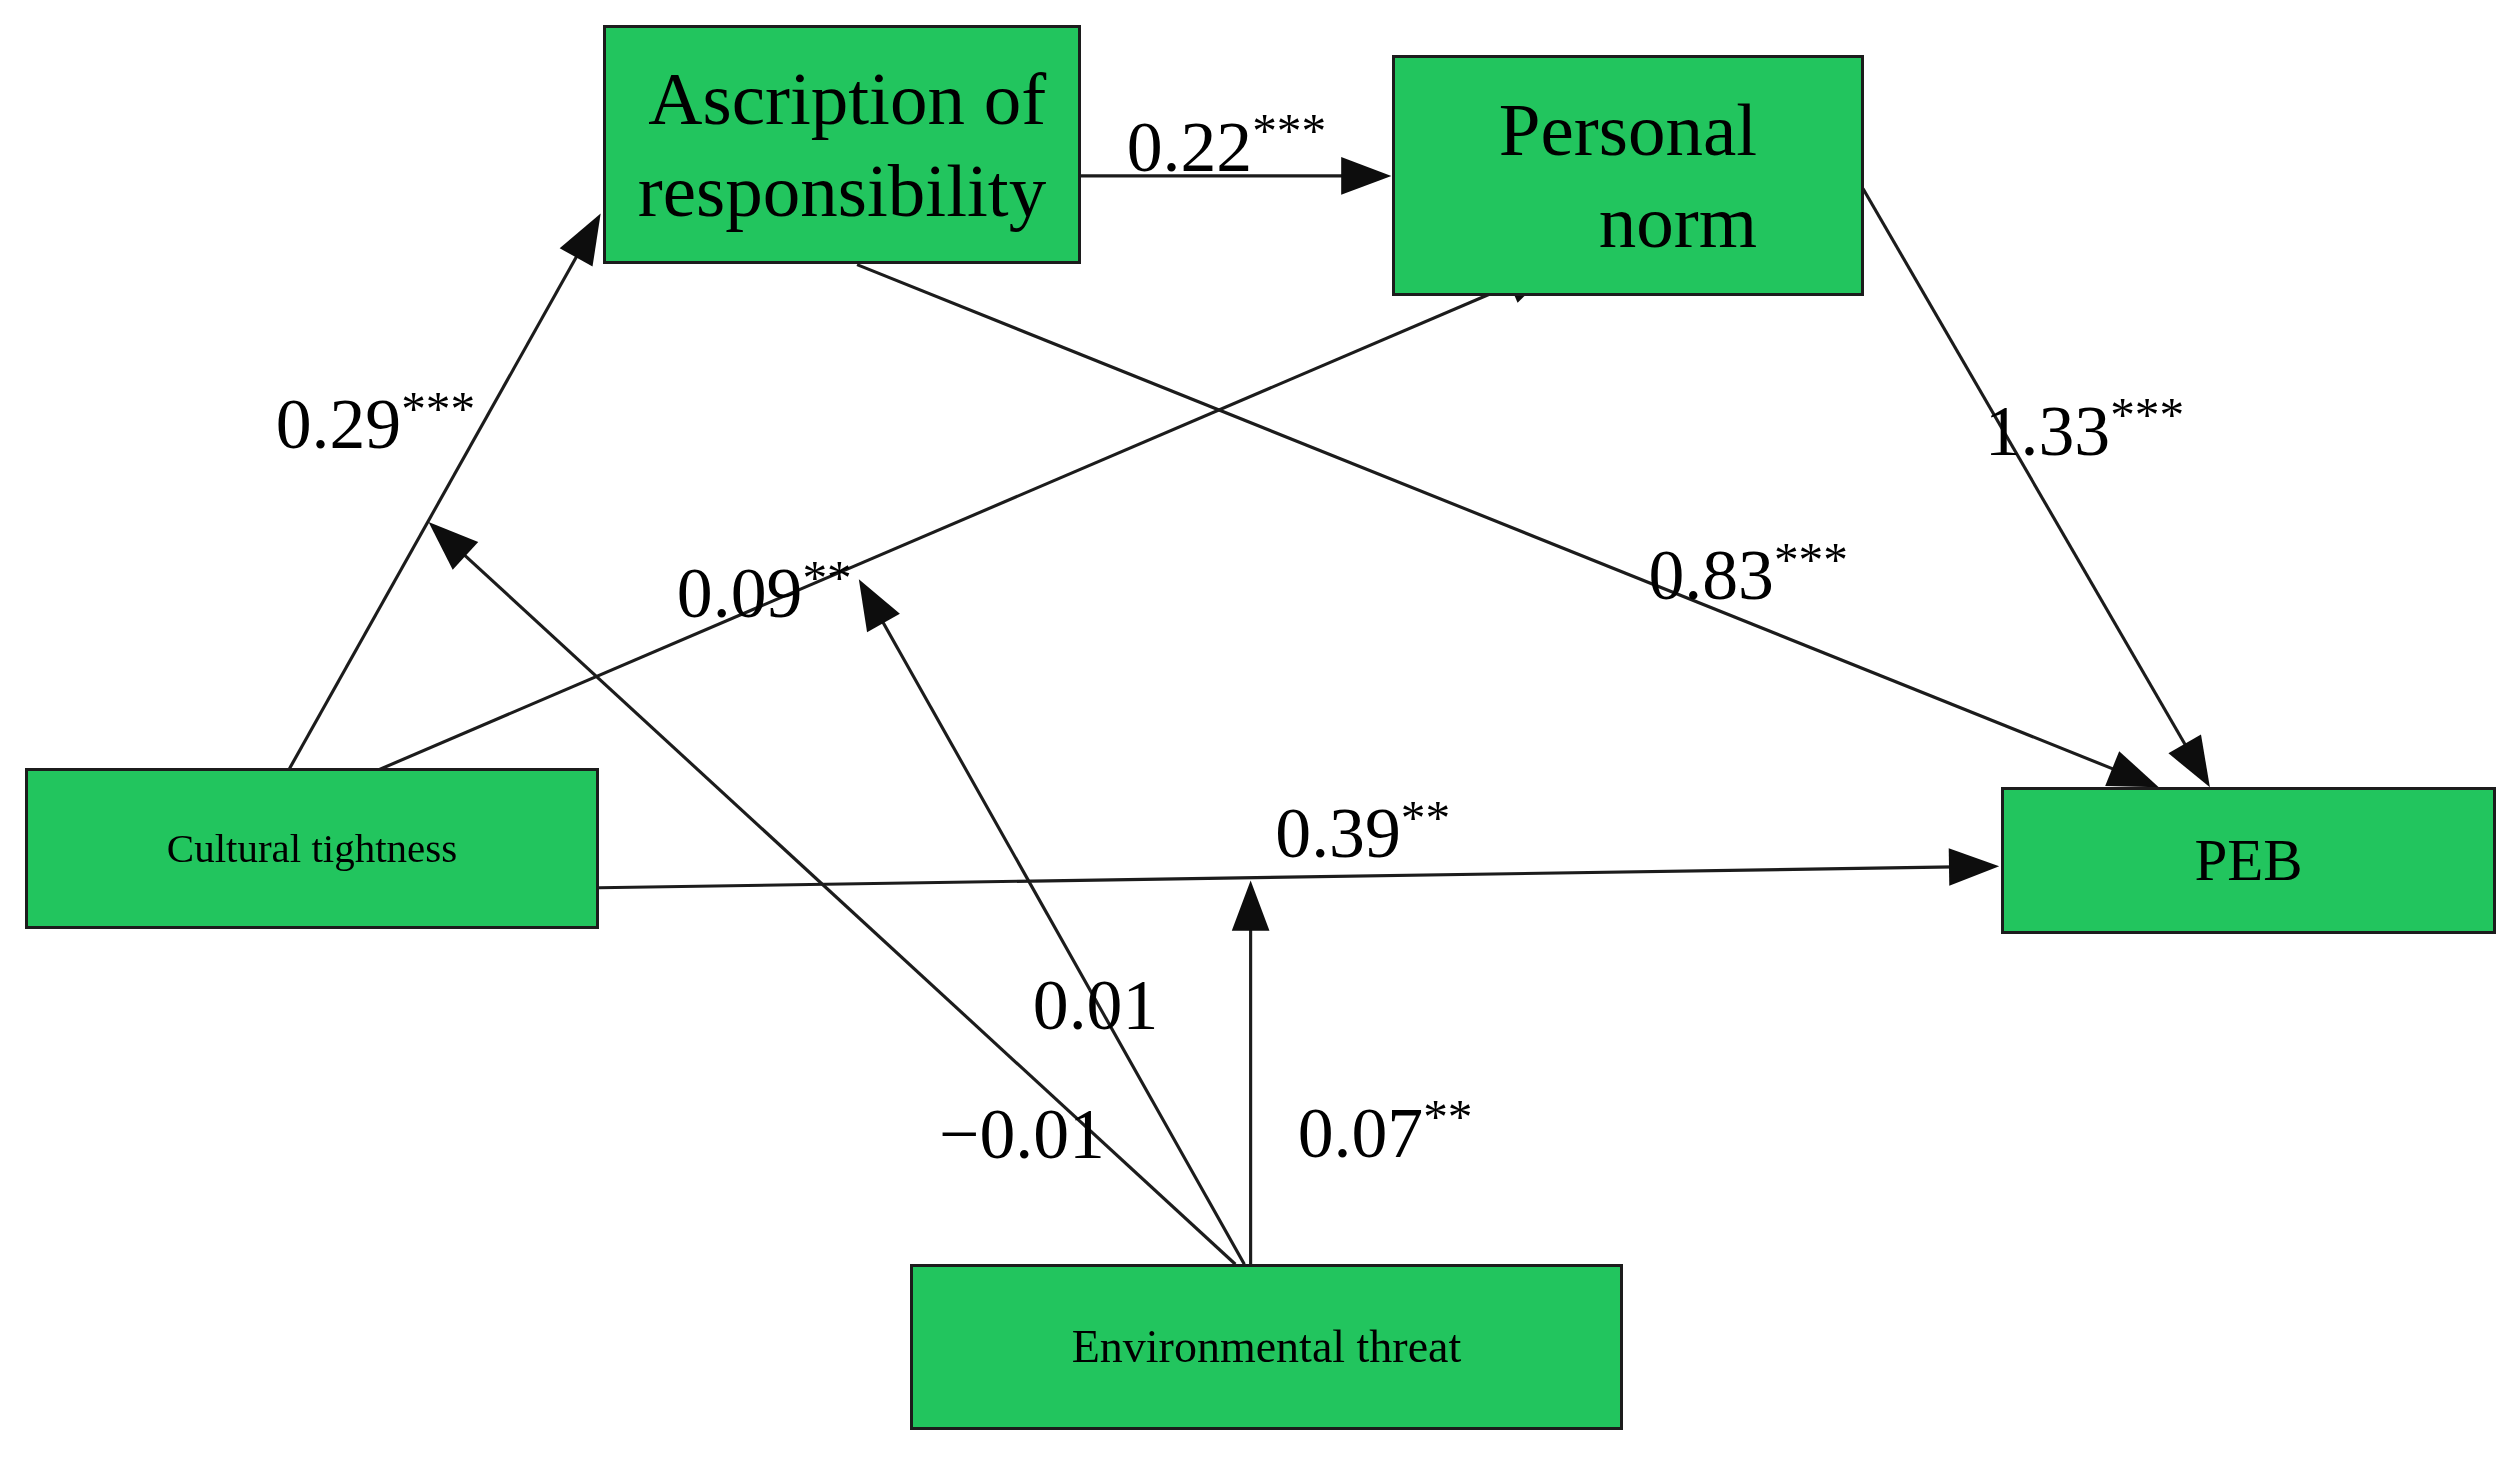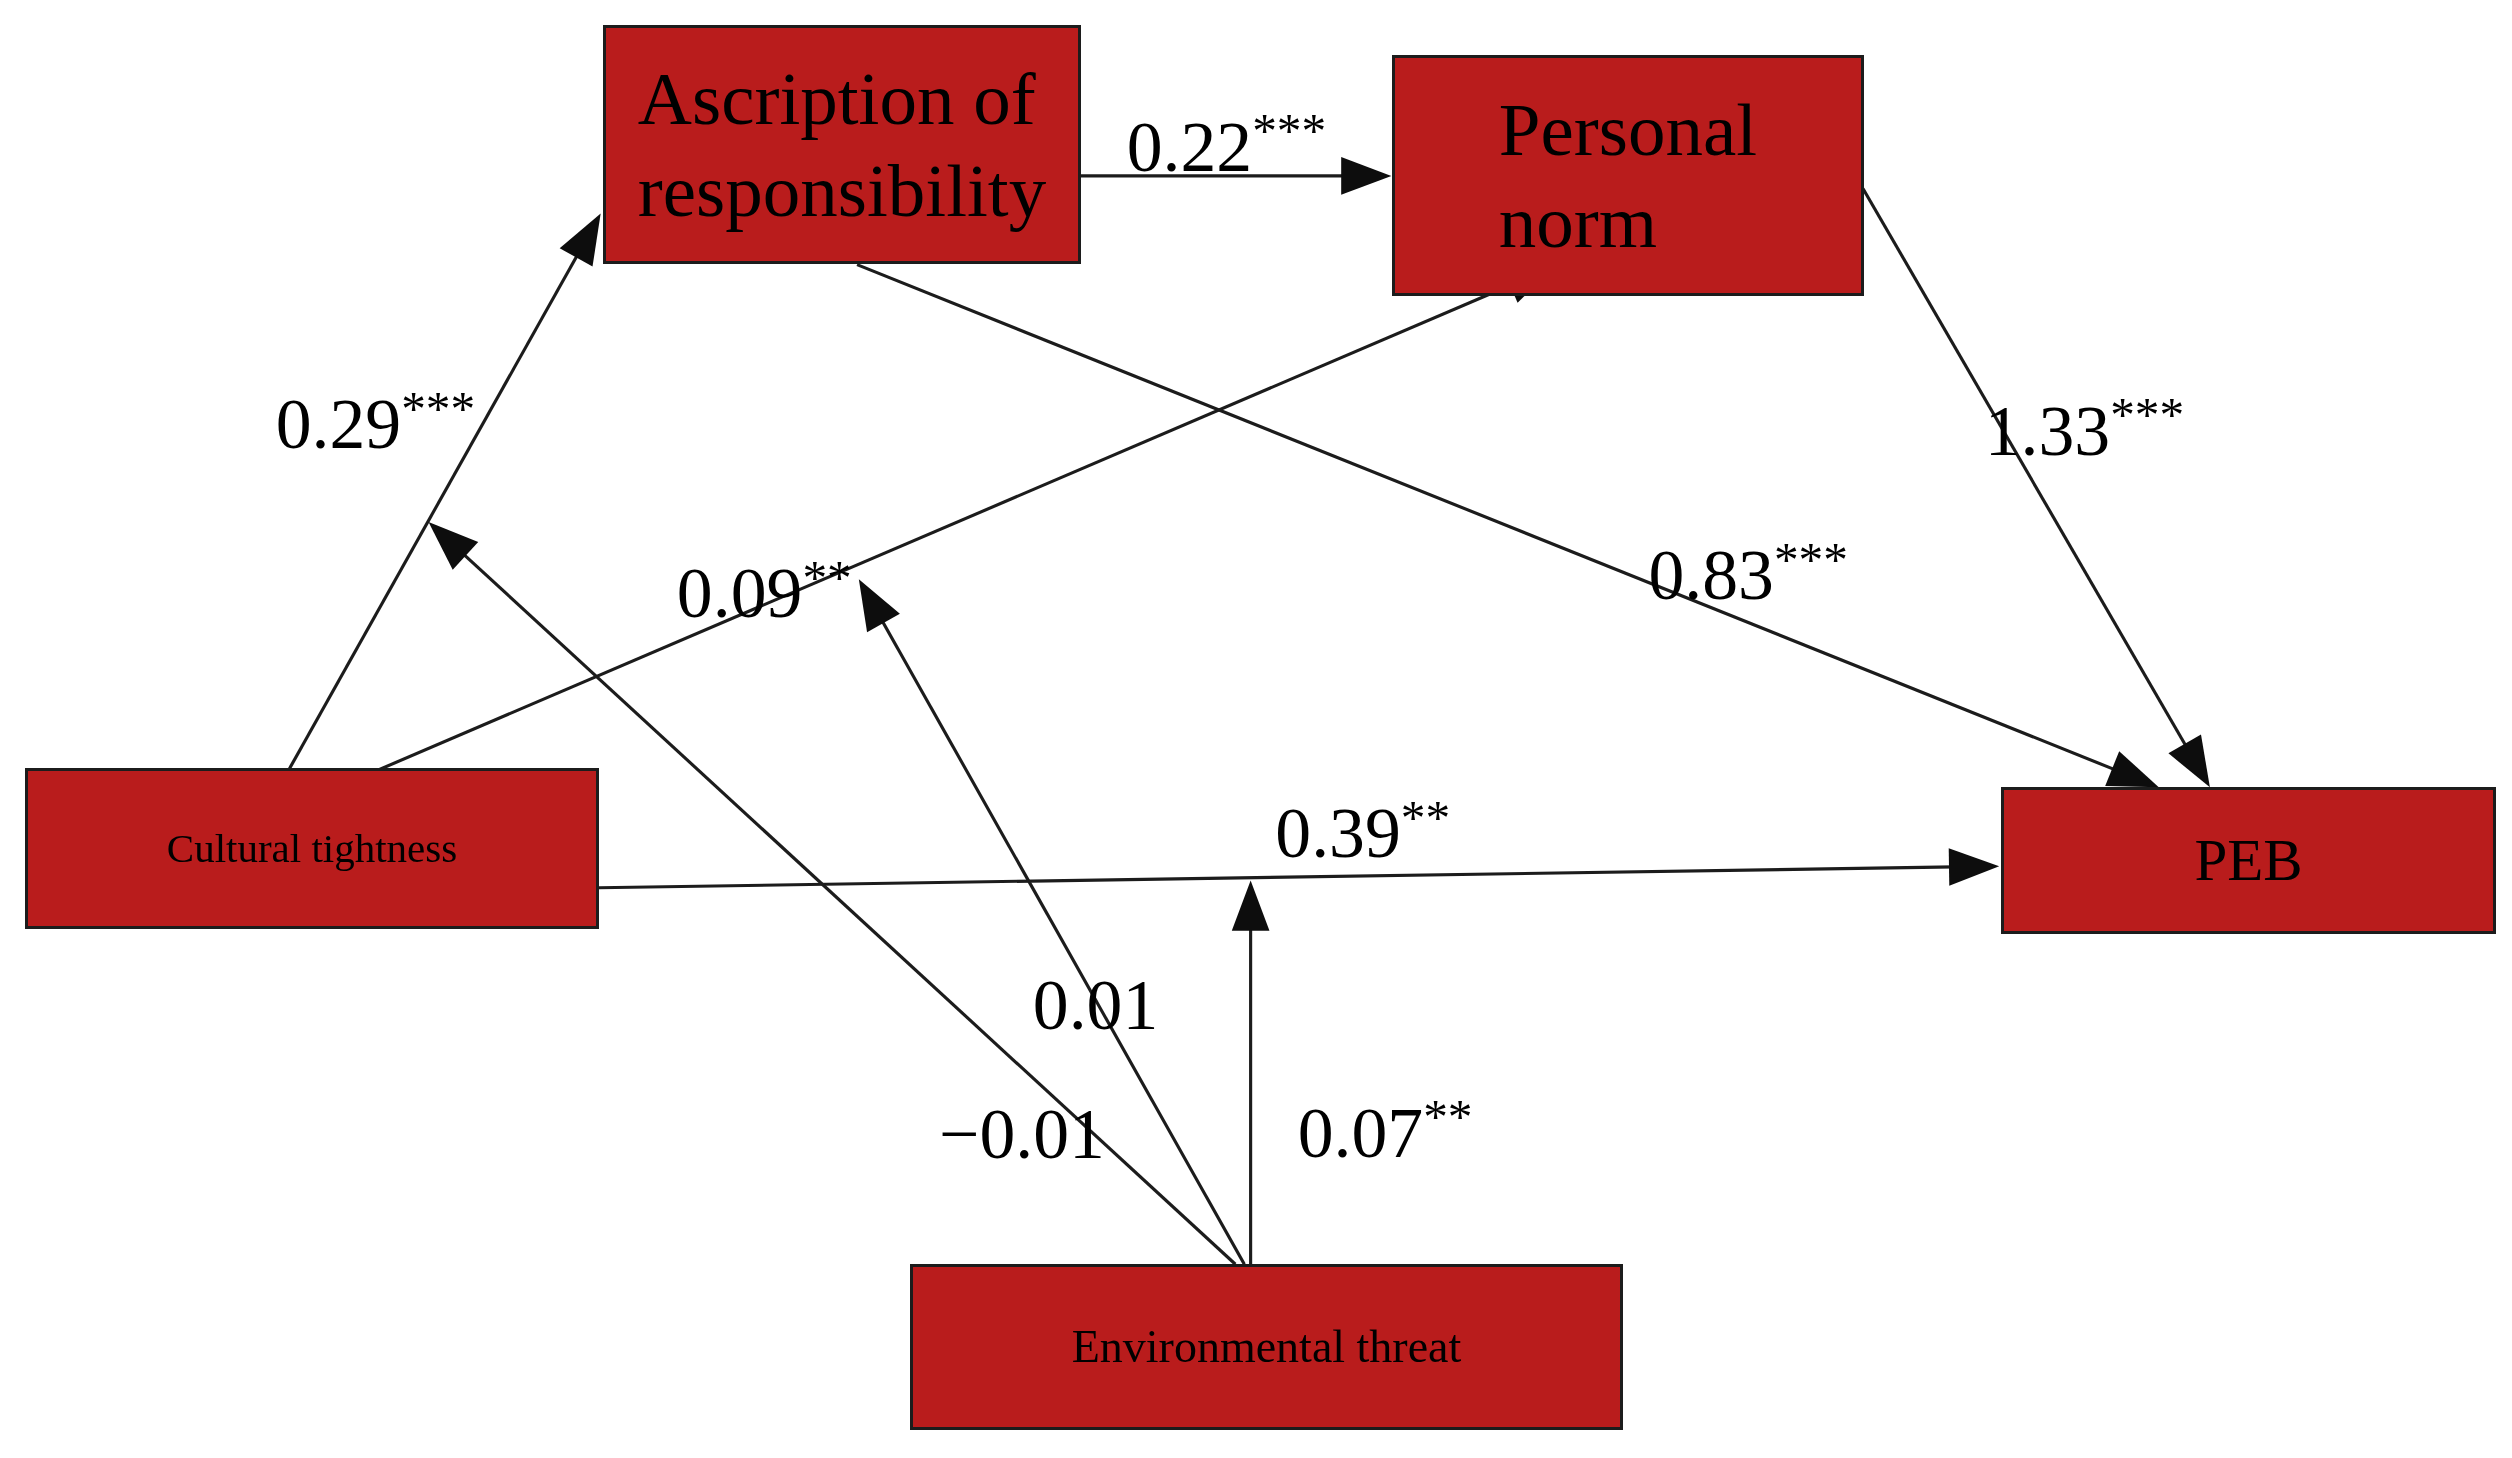--- a/index.html
+++ b/index.html
@@ -28,26 +28,26 @@
     position: absolute;
     left: 0;
     top: 0;
     width: 2512px;
     height: 1459px;
     pointer-events: none;
   }
   .node {
     position: absolute;
     box-sizing: border-box;
-    background: #b91c1c;
+    background: #22c55e;
     border: 3.6px solid #1c1c1c;
     display: flex;
     align-items: center;
     justify-content: center;
-    text-align: left;
+    text-align: right;
     color: #000000;
     line-height: 1.22;
     white-space: pre-line;
   }
   .edge-line {
     stroke: #1c1c1c;
     stroke-width: 3.5;
     fill: none;
   }
   .edge-arrowhead {

